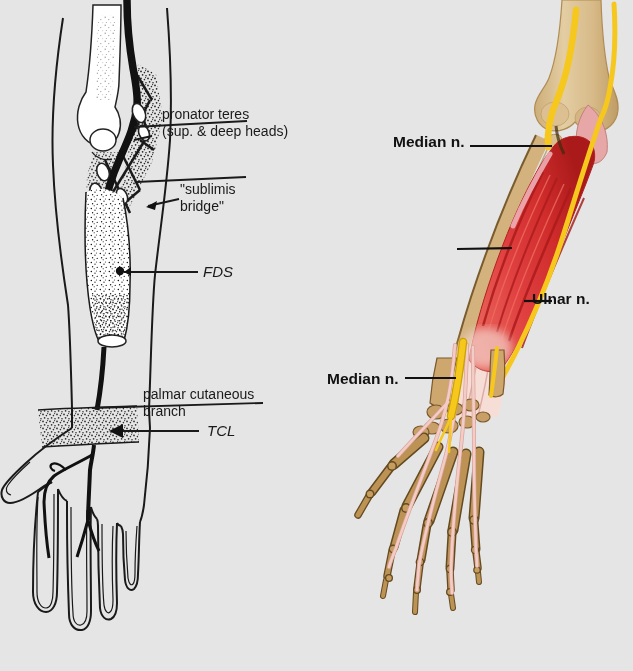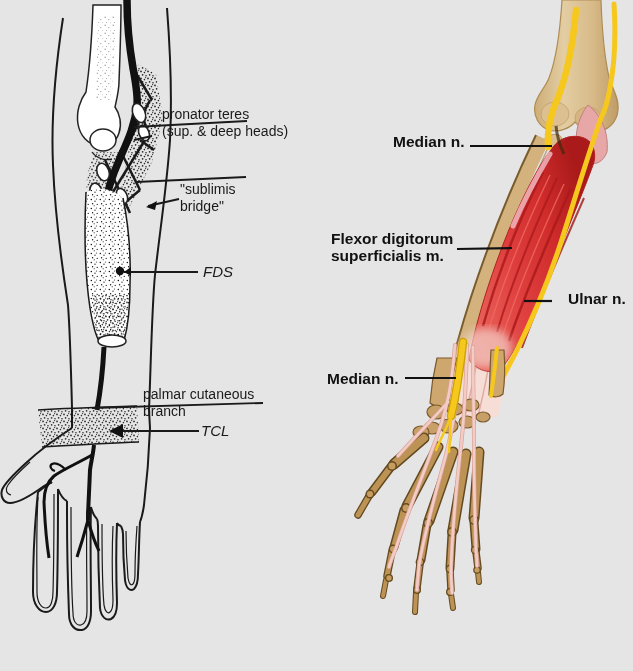--- a/index.html
+++ b/index.html
@@ -336,20 +336,18 @@
   </g>
 </svg>
 
 <div class="lbl" style="left:162px;top:106px">pronator teres
 (sup. &amp; deep heads)</div>
 <div class="lbl" style="left:180px;top:181px">"sublimis
 bridge"</div>
 <div class="lbl big" style="left:203px;top:263px">FDS</div>
 <div class="lbl" style="left:143px;top:386px">palmar cutaneous
 branch</div>
-<div class="lbl big" style="left:201px;top:422px">TCL</div>
+<div class="lbl big" style="left:207px;top:422px">TCL</div>
 
 <div class="rlbl" style="left:393px;top:133px">Median n.</div>
-<div class="rlbl" style="left:331px;top:230px">Flexor digitorum
-superficialis m.</div>
-<div class="rlbl" style="left:568px;top:290px">Ulnar n.</div>
+<div class="rlbl" style="left:532px;top:290px">Ulnar n.</div>
 <div class="rlbl" style="left:327px;top:370px">Median n.</div>
 </div>
 
 </body></html>

